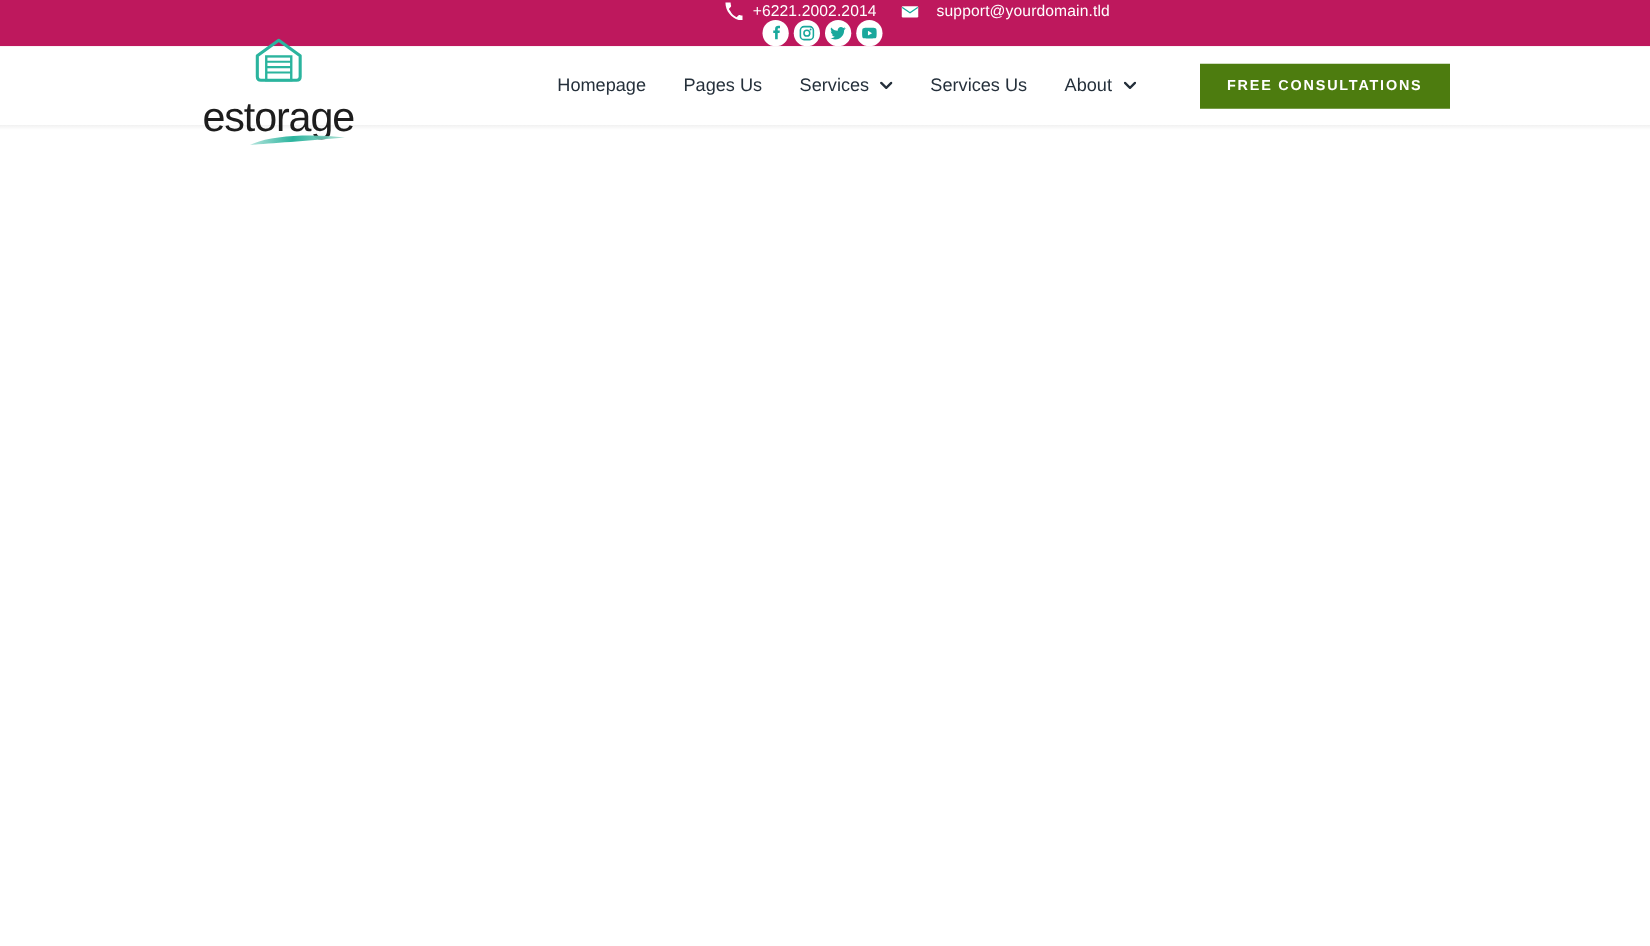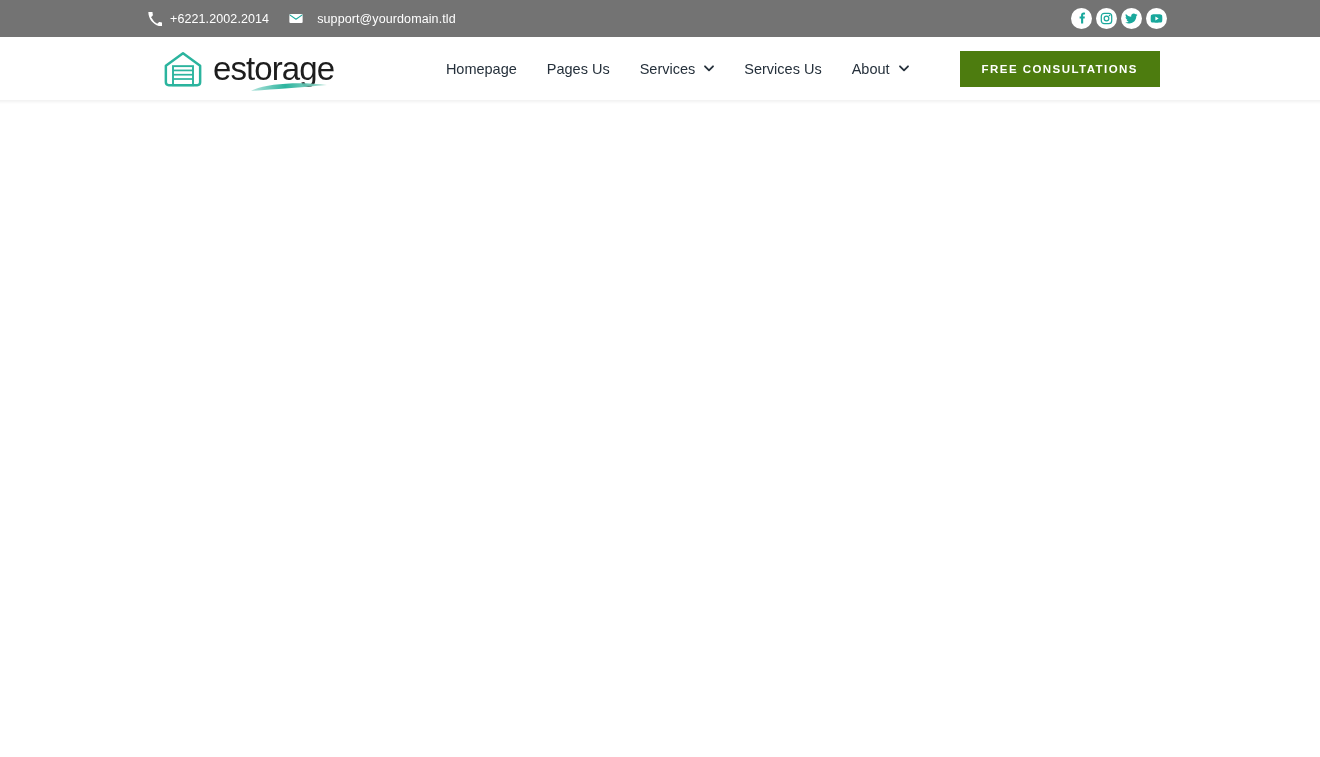--- a/index.html
+++ b/index.html
@@ -10,26 +10,27 @@
     width: 1320px;
     height: 757px;
     background: #ffffff;
     font-family: "Liberation Sans", sans-serif;
     overflow: hidden;
   }
 
   
   .topbar {
     height: 37px;
-    background: #737373;
-    display: flex;
-    align-items: center;
-    justify-content: space-between;
+    background: #be185d;
+    display: flex;
+    align-items: center;
+    justify-content: flex-end;
     padding: 0 0 0 148px;
     box-sizing: border-box;
+    flex-direction: column;
   }
   .topbar-left {
     display: flex;
     align-items: center;
     gap: 18px;
   }
   .contact-item {
     display: flex;
     align-items: center;
     gap: 8px;
@@ -84,20 +85,21 @@
   }
 
   
   .logo {
     display: flex;
     align-items: center;
     gap: 9px;
     cursor: pointer;
     position: relative;
     margin-left: 2px;
+    flex-direction: column;
   }
   .logo-mark { width: 42px; height: 40px; display:block; }
   .logo-text-wrap { position: relative; }
   .logo-text {
     font-size: 33px;
     line-height: 1;
     color: #1d1d1d;
     letter-spacing: -0.9px;
     font-weight: 400;
   }

